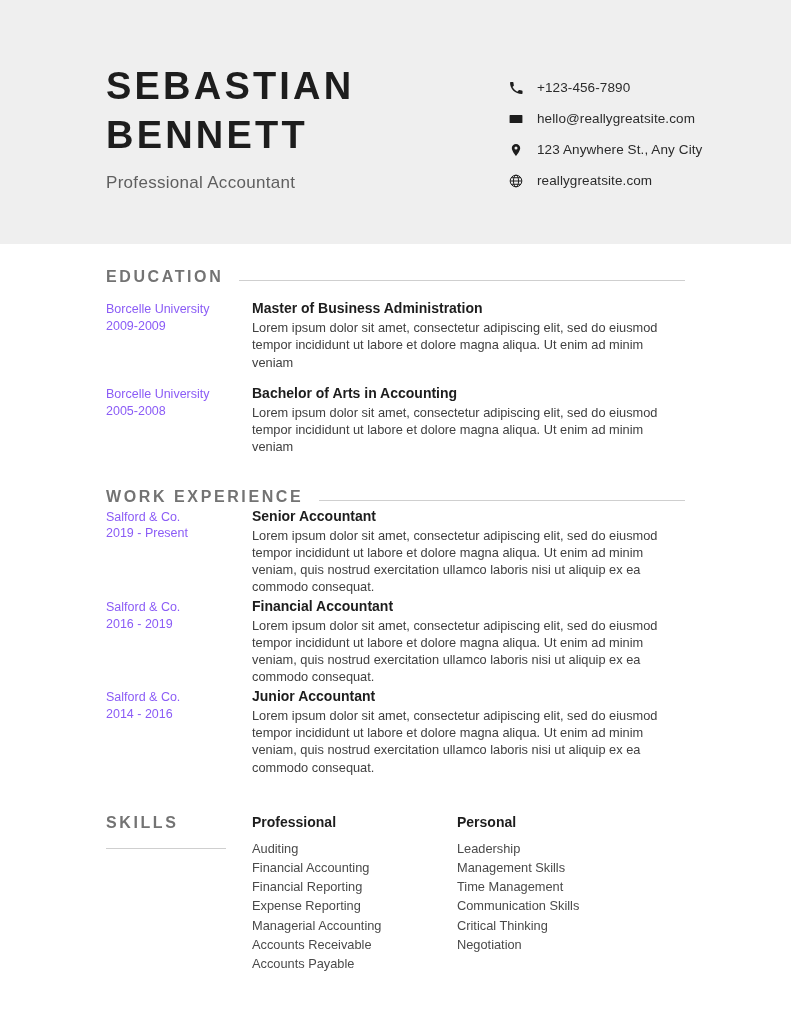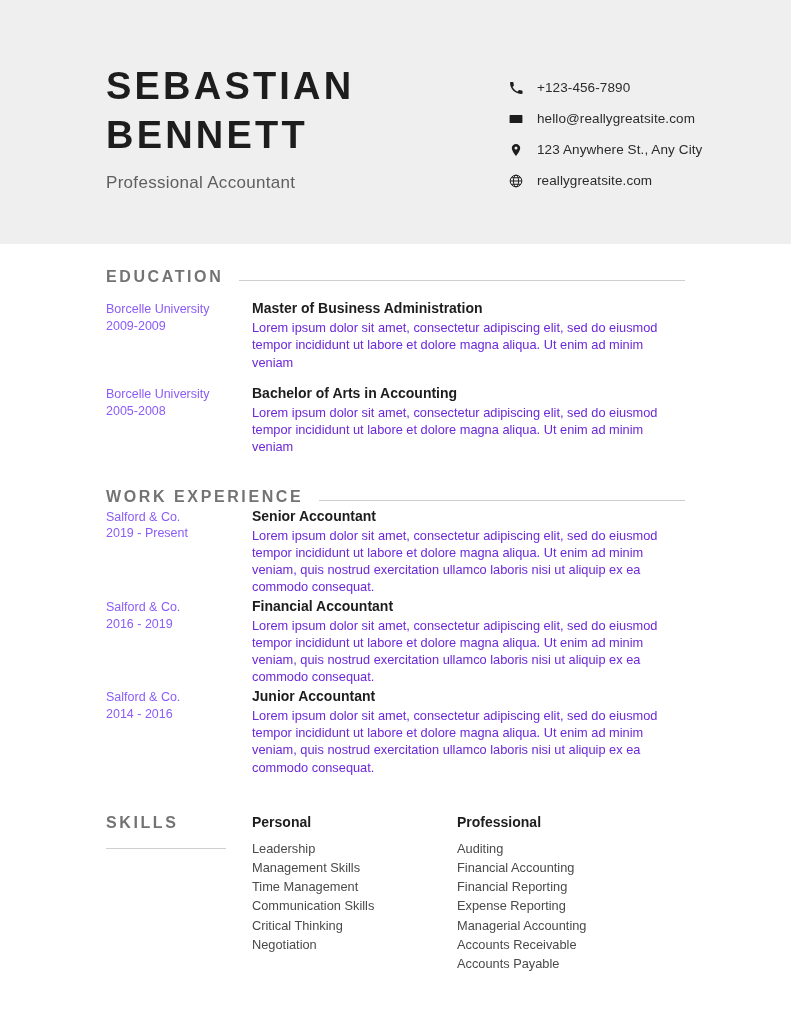--- a/index.html
+++ b/index.html
@@ -116,21 +116,21 @@
     flex: 1;
   }
   .entry-title {
     font-size: 14px;
     font-weight: bold;
     color: #1d1d1d;
     margin-bottom: 3px;
   }
   .entry-desc {
     font-size: 12.8px;
-    color: #6d28d9;
+    color: #404040;
     line-height: 1.35;
     max-width: 420px;
   }
 
   .edu-section { margin-top: 2px; }
   .work-section { margin-top: 32px; }
   .skills-section { margin-top: 38px; }
 
   .work-entry { margin-top: 2px; }
 
@@ -298,40 +298,40 @@
     </div>
 
     <div class="section skills-section">
       <div class="skills-wrap">
         <div class="skills-rule-col">
           <div class="section-title">Skills</div>
           <div class="skills-rule"></div>
         </div>
 
         <div class="skills-col">
-          <div class="skills-col-title">Personal</div>
-          <ul>
-            <li>Leadership</li>
-            <li>Management Skills</li>
-            <li>Time Management</li>
-            <li>Communication Skills</li>
-            <li>Critical Thinking</li>
-            <li>Negotiation</li>
-          </ul>
-        </div>
-
-        <div class="skills-col">
           <div class="skills-col-title">Professional</div>
           <ul>
             <li>Auditing</li>
             <li>Financial Accounting</li>
             <li>Financial Reporting</li>
             <li>Expense Reporting</li>
             <li>Managerial Accounting</li>
             <li>Accounts Receivable</li>
             <li>Accounts Payable</li>
           </ul>
         </div>
+
+        <div class="skills-col">
+          <div class="skills-col-title">Personal</div>
+          <ul>
+            <li>Leadership</li>
+            <li>Management Skills</li>
+            <li>Time Management</li>
+            <li>Communication Skills</li>
+            <li>Critical Thinking</li>
+            <li>Negotiation</li>
+          </ul>
+        </div>
       </div>
     </div>
 
   </div>
 </div>
 
 </body></html>

